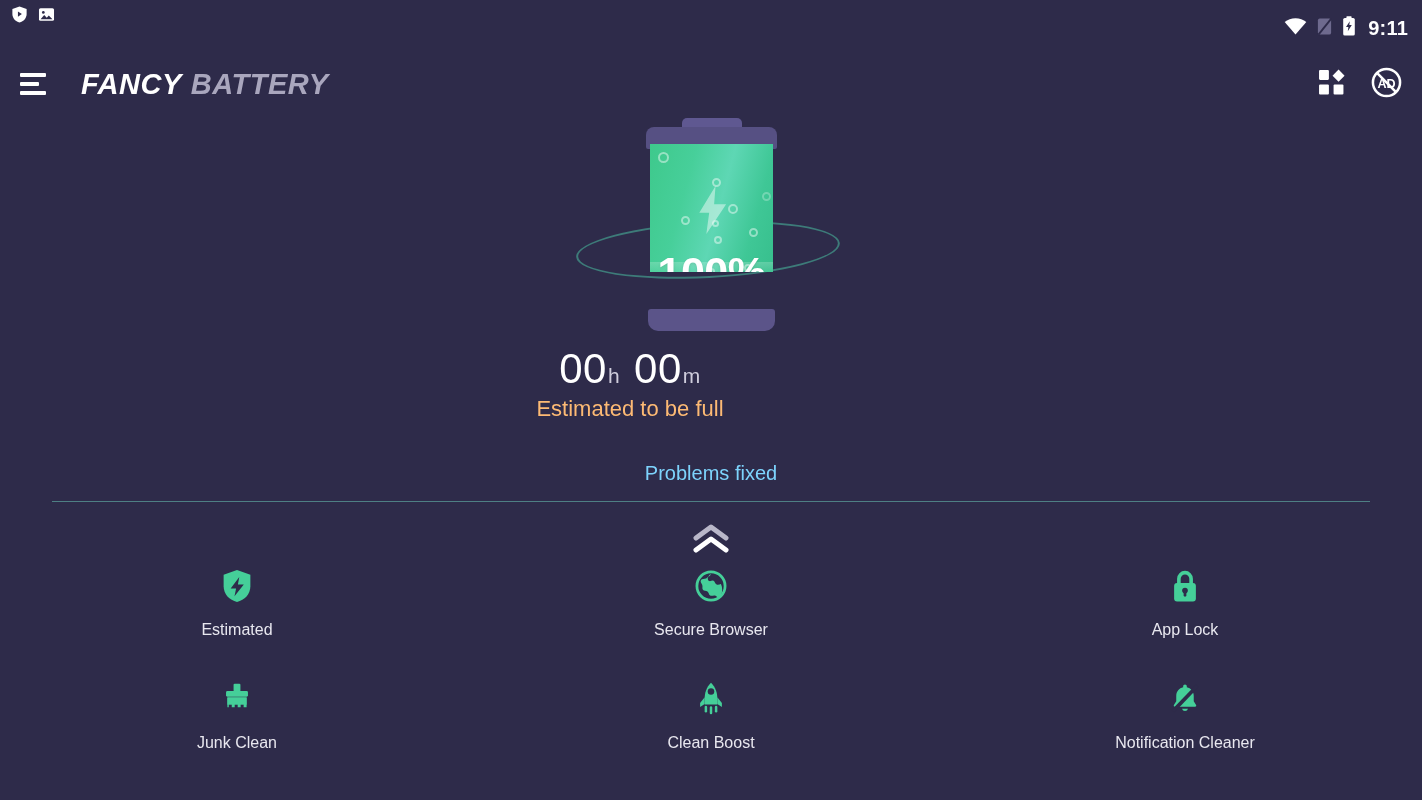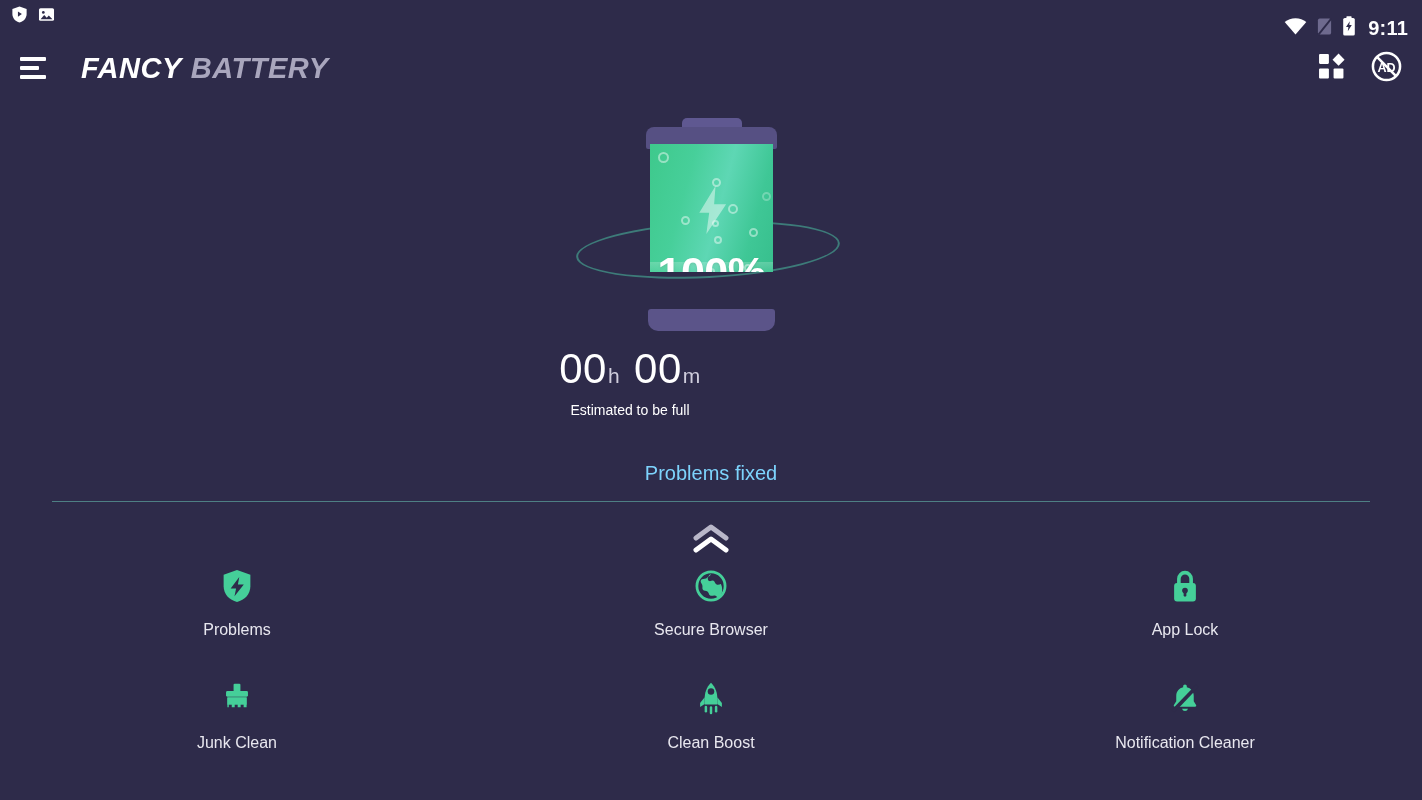--- a/index.html
+++ b/index.html
@@ -36,21 +36,21 @@
     font-size: 20px;
     font-weight: bold;
     letter-spacing: 0.2px;
     margin-left: 3px;
   }
   .sicon { display: block; }
 
   
   .app-bar {
     position: absolute;
-    top: 32px; left: 0;
+    top: 48px; left: 0;
     width: 1422px;
     height: 72px;
     display: flex;
     align-items: center;
     padding: 0 20px 0 20px;
     justify-content: center;
   }
   .hamburger {
     width: 30px;
     height: 22px;
@@ -189,23 +189,23 @@
     line-height: 1;
   }
   .est-time .u {
     font-size: 21px;
     color: #cfcddc;
     margin-left: 1px;
     margin-right: 14px;
   }
   .est-time .u.last { margin-right: 0; }
   .est-sub {
-    margin-top: 12px;
-    color: #ffffff;
-    font-size: 14px;
+    margin-top: 6px;
+    color: #fdba74;
+    font-size: 22px;
   }
 
   
   .problems {
     position: absolute;
     top: 462px; left: 0;
     width: 1422px;
     text-align: center;
     color: #7dd3fc;
     font-size: 20px;
@@ -376,21 +376,21 @@
 
 <div class="features">
 
   <div class="feature">
     <span class="ficon">
       <svg width="30" height="34" viewBox="0 0 26 30">
           <path d="M13 0.8 1.2 5v10.3C1.2 22.2 6.3 27.6 13 29.2c6.7-1.6 11.8-7 11.8-13.9V5z" fill="#45cf99"></path>
           <path d="M15 7 7.4 17.2h4.8l-1.4 6.8L19 13.6h-5.2z" fill="#2e2b4a"></path>
         </svg>
     </span>
-    <span class="flabel">Problems</span>
+    <span class="flabel">Estimated</span>
   </div>
 
   <div class="feature">
     <span class="ficon">
       <svg width="32" height="32" viewBox="0 0 30 30">
           <circle cx="15" cy="15" r="13.2" fill="none" stroke="#45cf99" stroke-width="2.6"></circle>
           <path d="M15 3.6c-2.4 1.6-2.6 3.6-4.6 4.4-1.8.7-3.8-.2-4.8 1.4-.9 1.5.4 3 1.1 4.4.8 1.6-.3 3.3.7 4.6 1 1.4 3 .8 4.3 1.7 1.3.9 1.2 2.9 2.5 3.8 1.4.9 3-.3 4.5.1 1.6.4 2.4 2.4 3.9 2.6 1.8-2.2 2.9-5 2.9-8.1 0-1.9-.4-3.7-1.2-5.3-1.3.5-2.8 1-4 .4-1.5-.7-1.5-3-3-3.6-1.3-.5-2.6.8-3.9.4-1-.3-1.4-1.4-1.4-2.6 0-1.2.9-2.1 2-2.2z" fill="#45cf99"></path>
         </svg>
     </span>
     <span class="flabel">Secure Browser</span>

